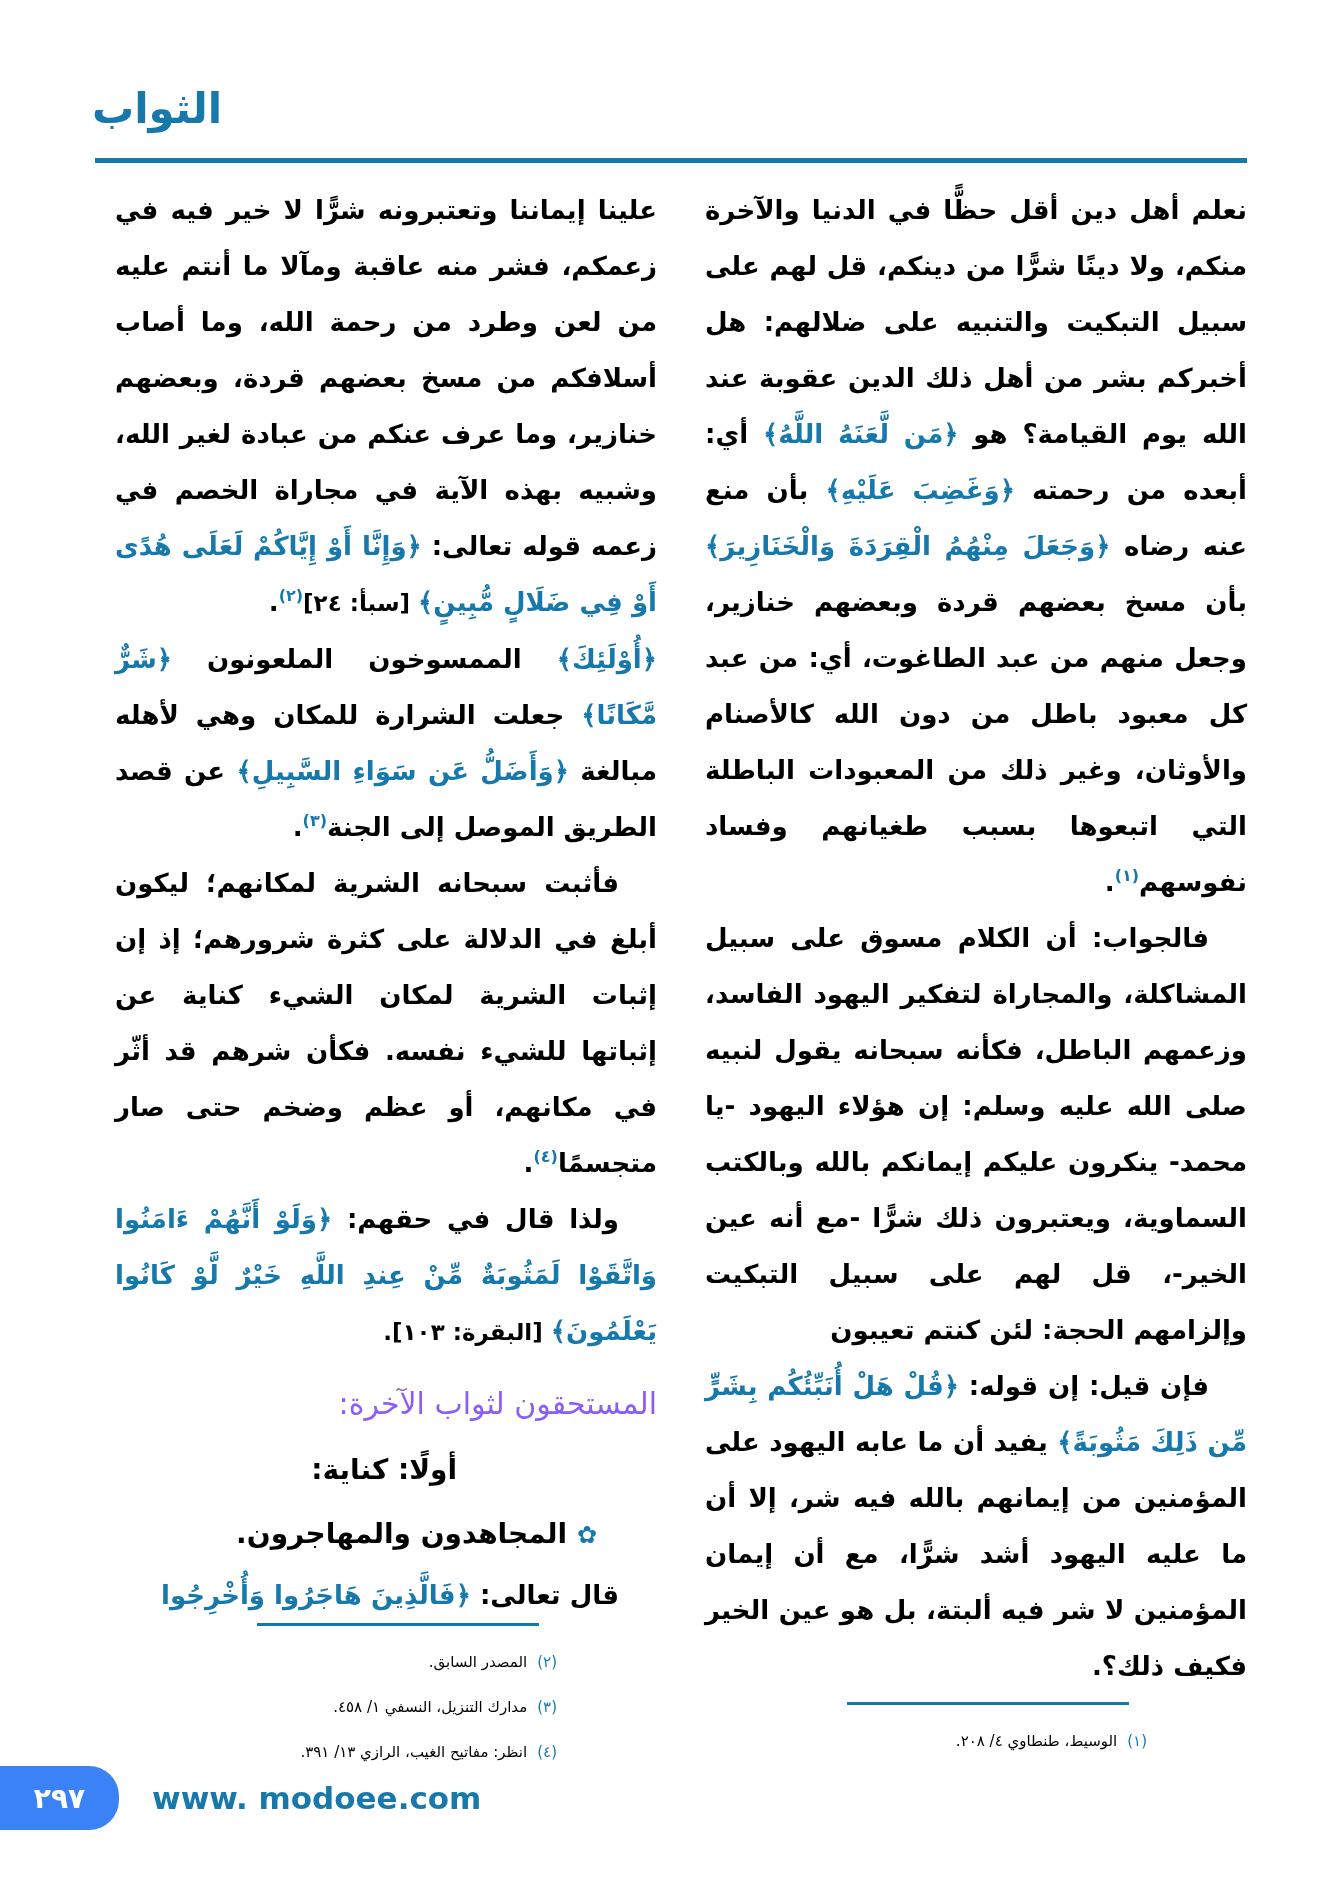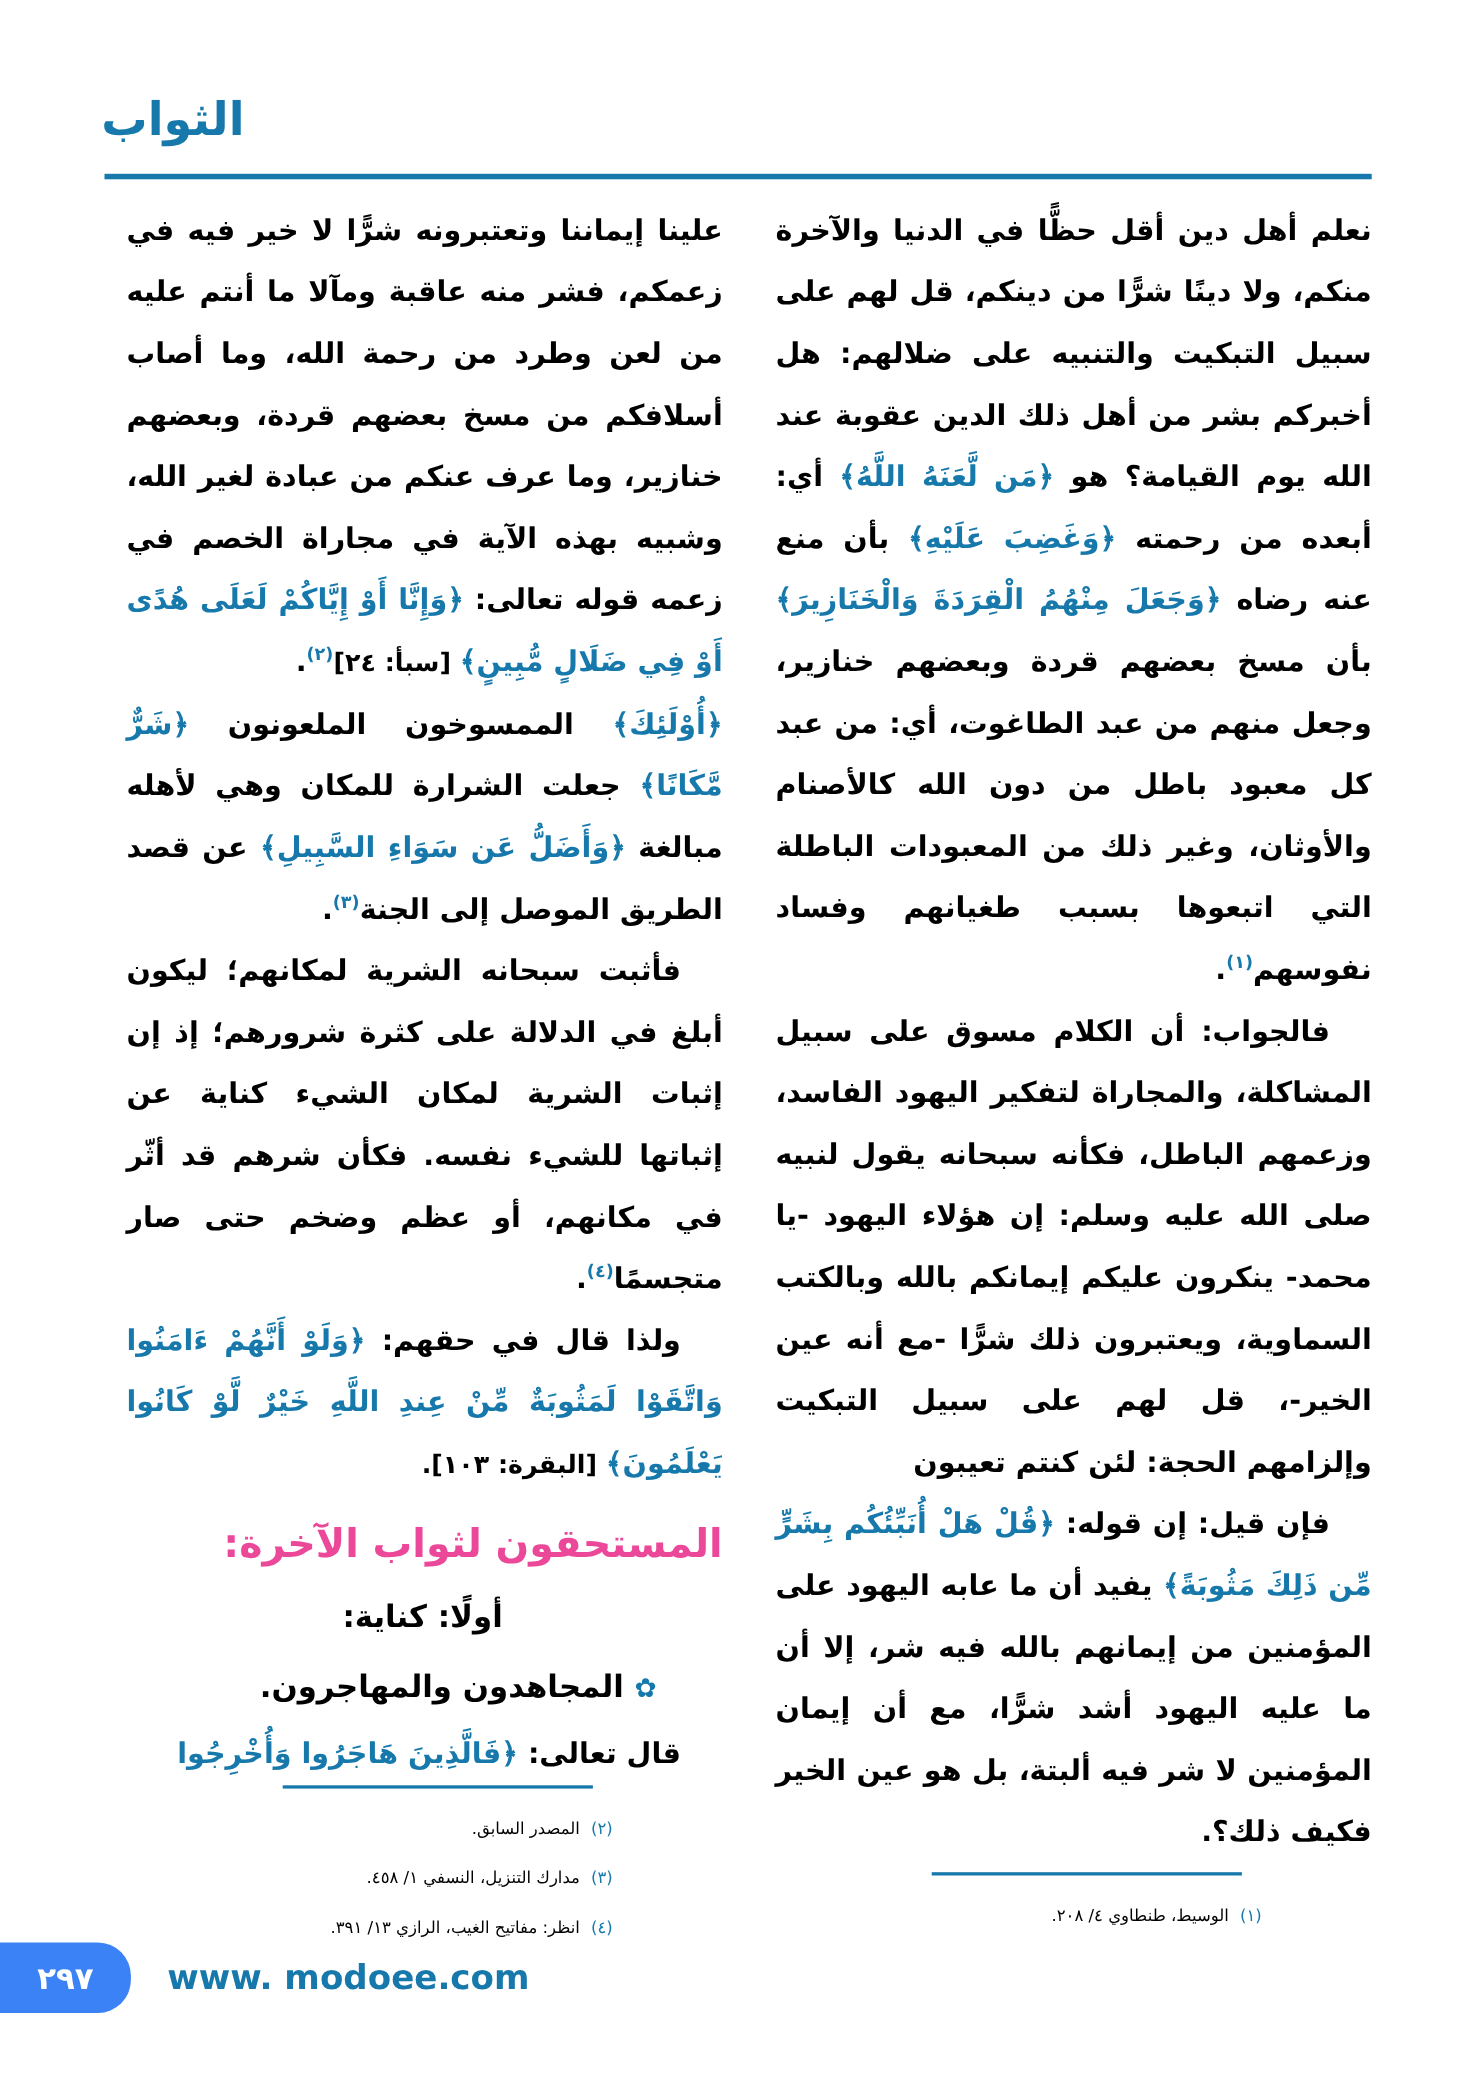--- a/index.html
+++ b/index.html
@@ -26,21 +26,21 @@
     text-align:justify;color:#000;
   }
   .para.indent{text-indent:38px;}
   .seg-t{color:#000;}
   .seg-q{color:#1779AB;}
   .seg-r{color:#000;font-size:23px;}
   .seg-f{
     color:#1779AB;font-size:16px;vertical-align:super;line-height:0;font-weight:bold;
   }
   .heading1{
-    color:#ec4899;font-size:36px;font-weight:bold;line-height:56px;
+    color:#8b5cf6;font-size:30px;font-weight:normal;line-height:56px;
     margin:16px 0 4px 0;
   }
   .heading2{
     color:#000;font-size:28px;font-weight:bold;line-height:56px;
     margin:10px 200px 4px 0;
   }
   .bullet{
     color:#000;font-size:28px;font-weight:bold;line-height:56px;
     margin:8px 60px 4px 0;
   }

